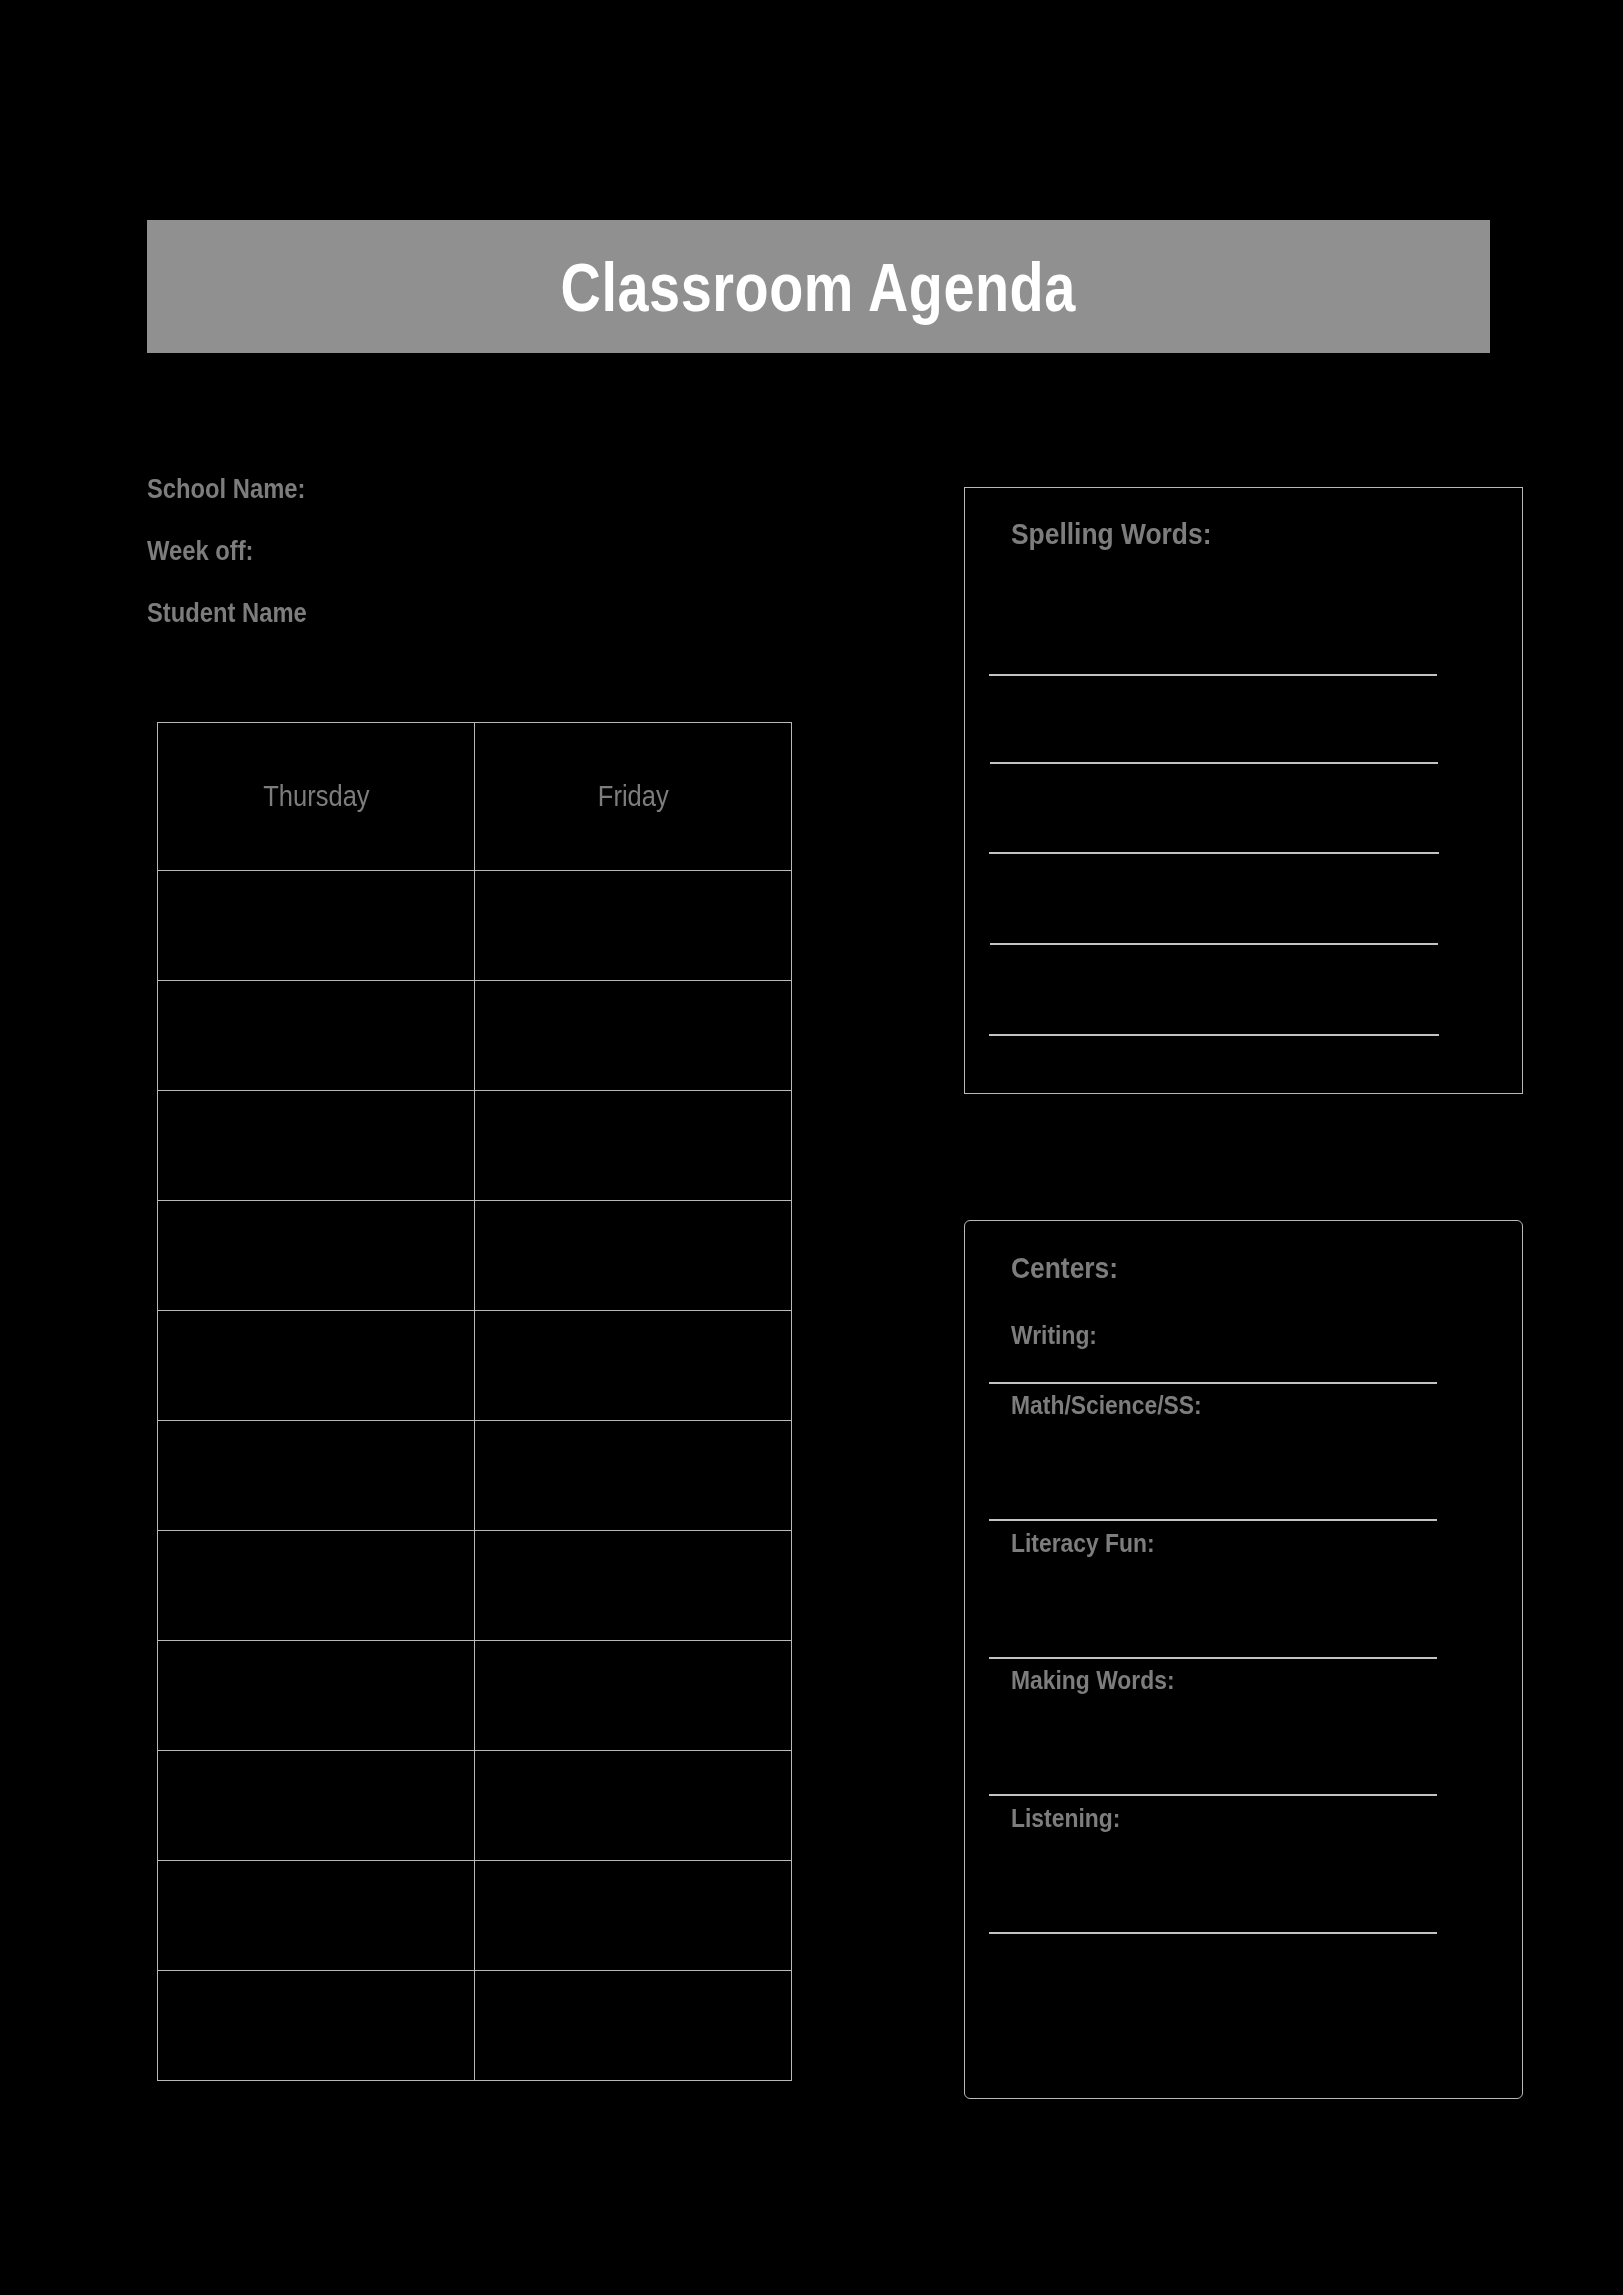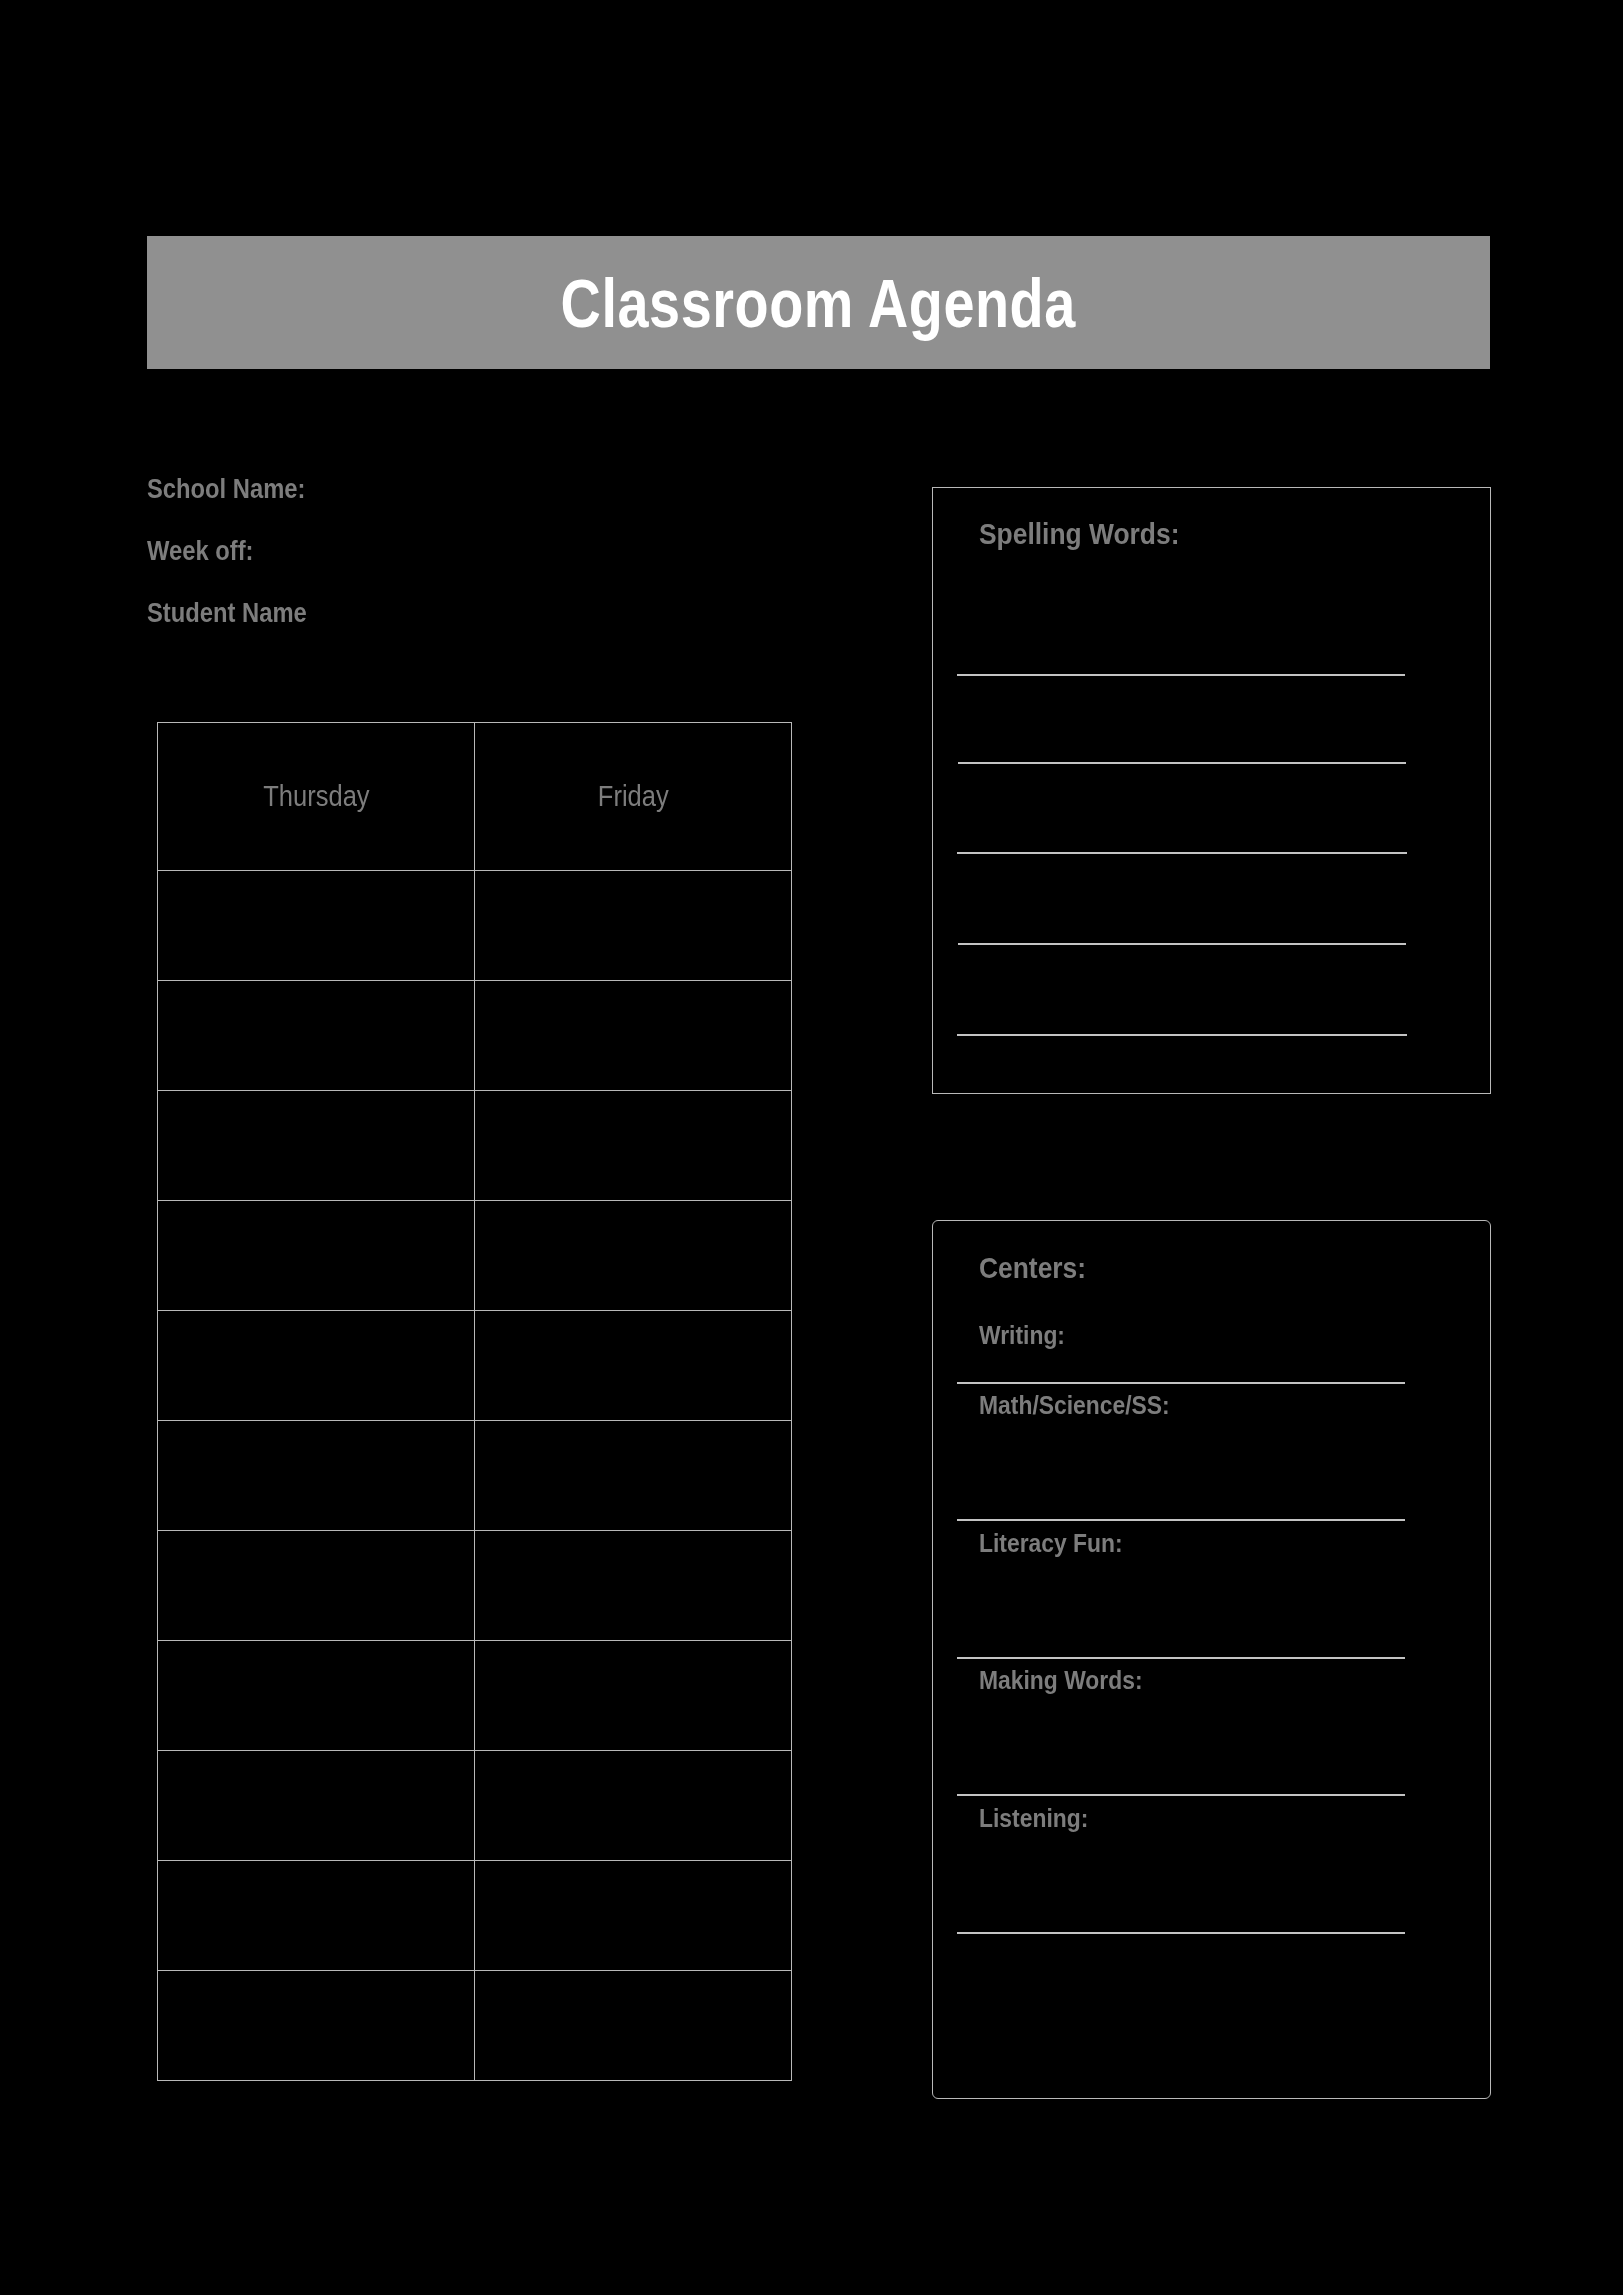--- a/index.html
+++ b/index.html
@@ -20,21 +20,21 @@
   .page {
     position: absolute;
     inset: 0;
     background: #000000;
   }
 
   
   .title-banner {
     position: absolute;
     left: 147px;
-    top: 236px;
+    top: 220px;
     width: 1343px;
     height: 133px;
     background: #909090;
     display: flex;
     align-items: center;
     justify-content: center;
   }
   .title-banner .title-text {
     color: #ffffff;
     font-size: 68px;
@@ -97,20 +97,21 @@
   }
   .agenda-table td.slot {
     height: 109px;
   }
 
   
   .panel {
     position: absolute;
     border: 1.3px solid #b9b9b9;
     box-sizing: border-box;
+    margin-left: 32px;
   }
   .panel-spelling {
     left: 932px;
     top: 487px;
     width: 559px;
     height: 607px;
   }
   .panel-centers {
     left: 932px;
     top: 1220px;

